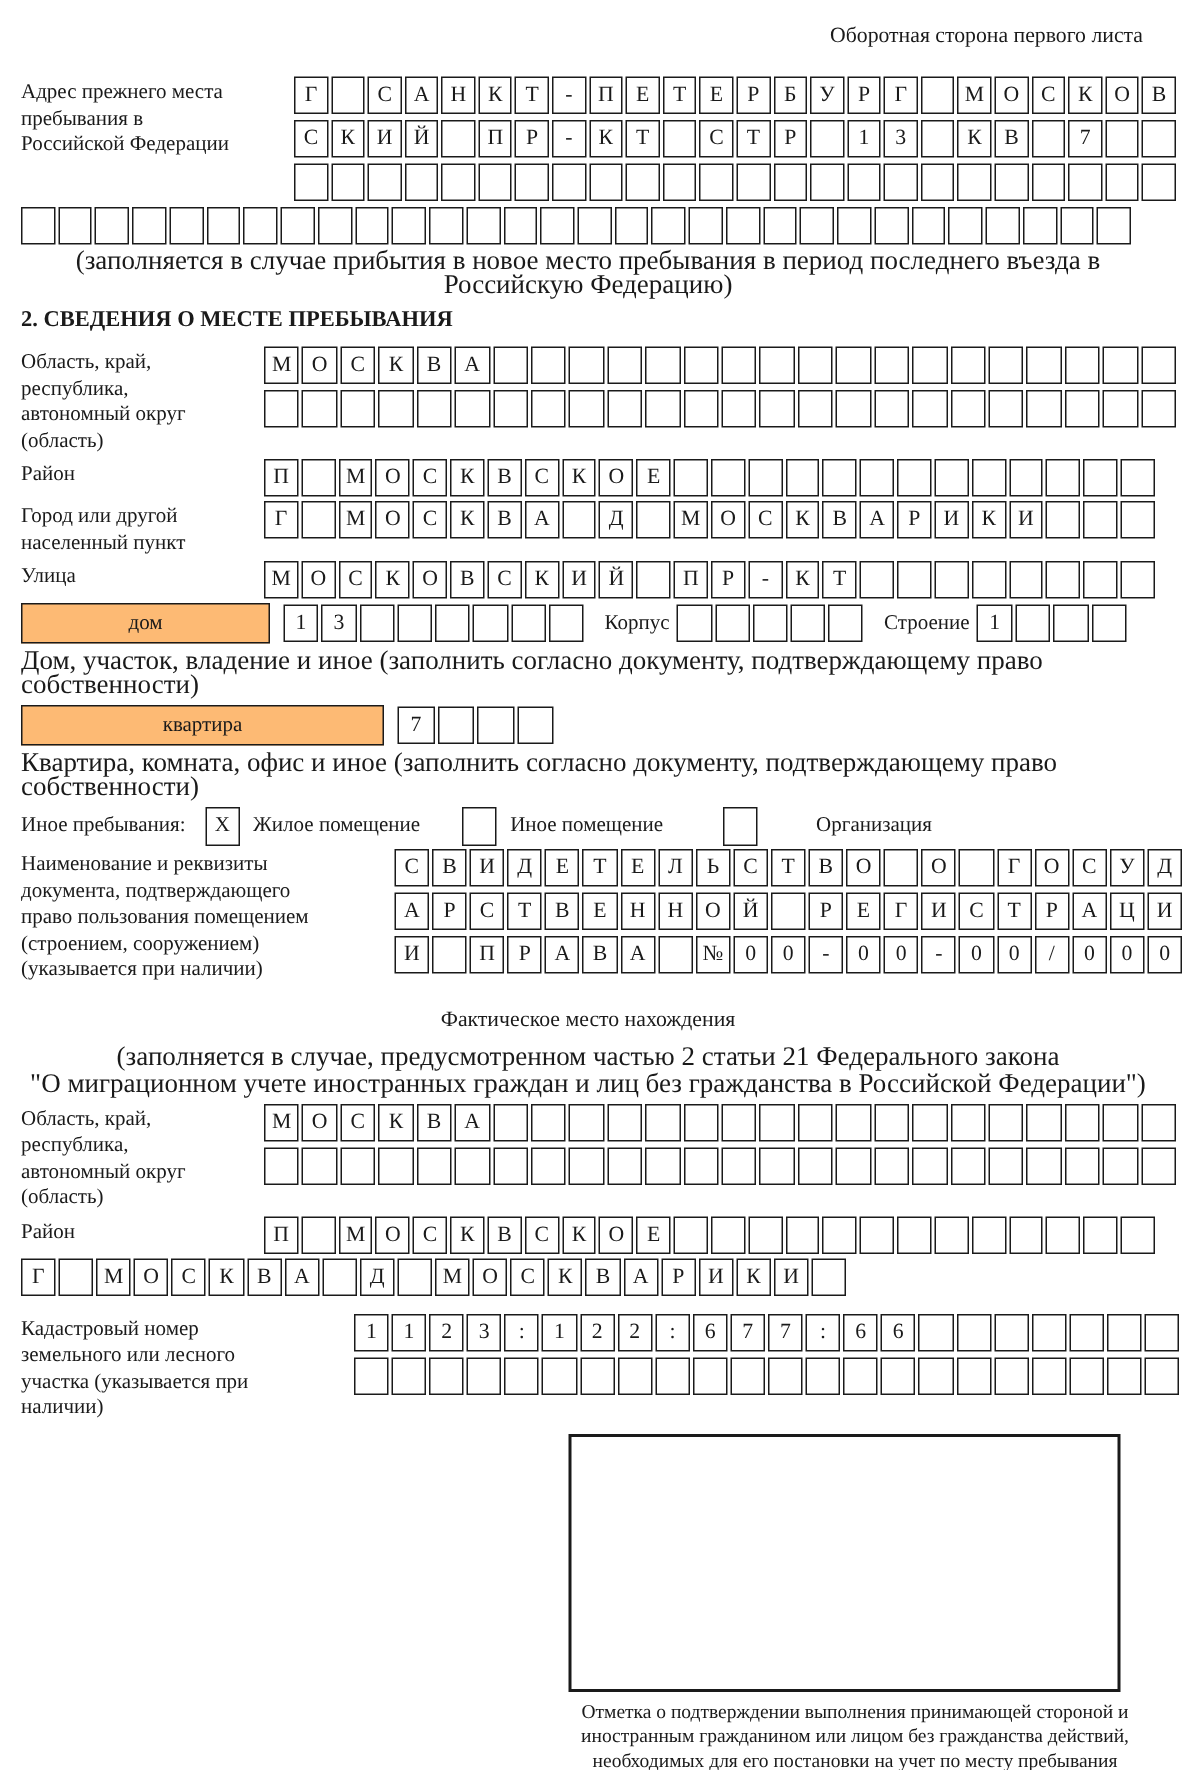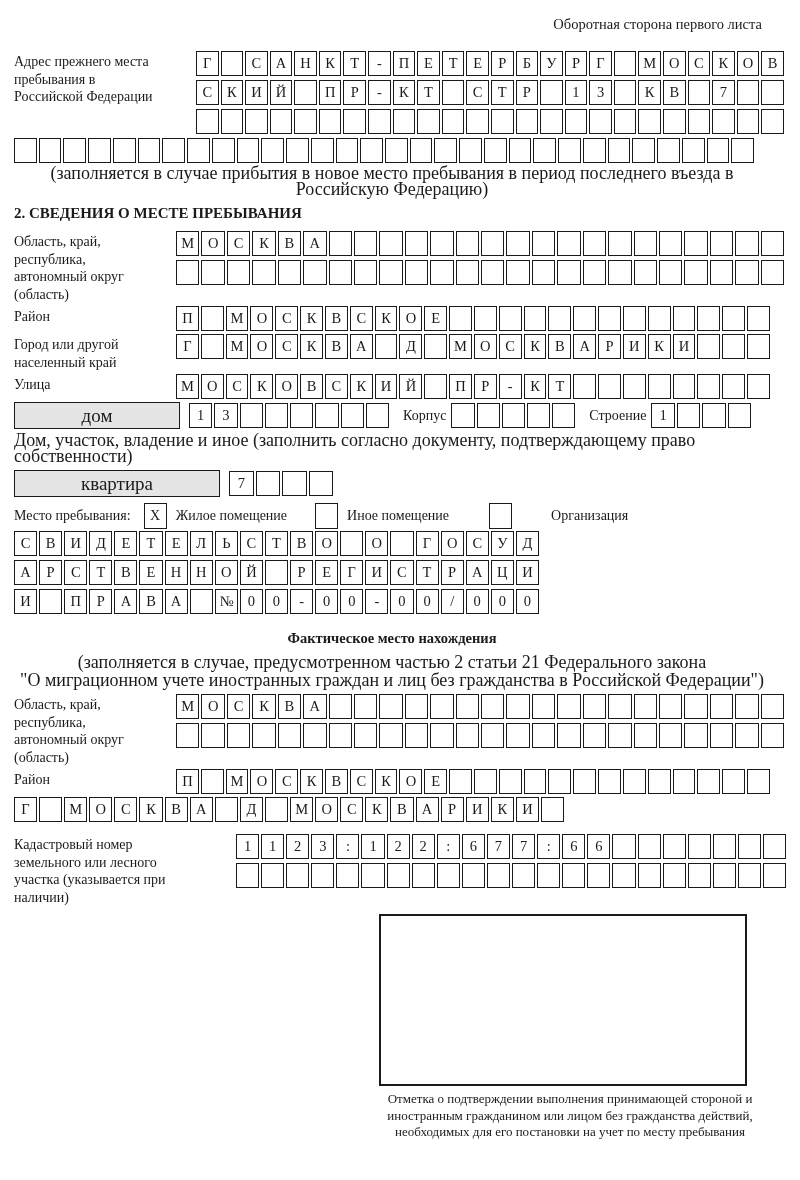--- a/index.html
+++ b/index.html
@@ -13,25 +13,25 @@
   .rows{display:flex;flex-direction:column;gap:4px;}
   .cellrow{display:flex;gap:2px;}
   .cell{flex:1 1 0;height:25px;border:1.6px solid #1a1a1a;box-sizing:border-box;
         display:flex;align-items:center;justify-content:center;
         font-size:14.5px;line-height:1;background:#fff;}
   .w-addr{width:588px}.w-full{width:740px}.w-s2{width:608px}.w-doc{width:525px}.w-s3{width:550px}
   .w8{width:200px}.w5{width:124px}.w4{width:100px}.wkv{width:104px}
   .note{font-size:18px;line-height:16px;margin:2px 0 6px 0;}
   .center{text-align:center;}
   .sec-title{font-weight:bold;font-size:15px;margin:8px 0 9px 0;}
-  .sub-title{text-align:center;font-weight:bold;font-size:14.5px;margin:16px 0 7px 0;}
+  .sub-title{text-align:center;font-weight:normal;font-size:14.5px;margin:16px 0 7px 0;}
   .houserow{display:flex;align-items:center;margin:3px 0 3px 0;}
   .widebox{height:27px;border:1.6px solid #1a1a1a;box-sizing:border-box;
-           display:flex;align-items:center;justify-content:center;font-size:19px;background:#e5e5e5;}
-  .hw-dom{width:166px}.hw-kv{width:206px}
+           display:flex;align-items:center;justify-content:center;font-size:14px;background:#fdba74;}
+  .hw-dom{width:166px}.hw-kv{width:242px}
   .inline-label{font-size:14px;margin:0 5px 0 14px;white-space:nowrap;}
   .gap10{margin-left:9px;}
   .checkrow{display:flex;align-items:center;margin:6px 0 2px 0;font-size:14px;}
   .checkbox{width:23px;height:26px;border:1.6px solid #1a1a1a;box-sizing:border-box;
             display:flex;align-items:center;justify-content:center;font-size:14px;
             margin:0 9px 0 13px;background:#fff;}
   .choice-label{white-space:nowrap;}
   .stay-note{font-size:12.6px;margin:3px 0 6px 0;width:470px;text-align:center;}
   .mt12{margin-top:12px;}
   .stamp-box{width:368px;height:172px;border:2px solid #1a1a1a;box-sizing:border-box;
@@ -247,21 +247,21 @@
         <div class="cell"></div>
         <div class="cell"></div>
         <div class="cell"></div>
         <div class="cell"></div>
         <div class="cell"></div>
         <div class="cell"></div>
       </div>
   </div>
 
   <div class="field">
-    <div class="flabel lw125">Город или другой населенный край</div>
+    <div class="flabel lw125">Город или другой населенный пункт</div>
     <div class="cellrow w-s2">
         <div class="cell">Г</div>
         <div class="cell"></div>
         <div class="cell">М</div>
         <div class="cell">О</div>
         <div class="cell">С</div>
         <div class="cell">К</div>
         <div class="cell">В</div>
         <div class="cell">А</div>
         <div class="cell"></div>
@@ -345,32 +345,34 @@
 
   <div class="houserow">
     <div class="widebox hw-kv">квартира</div>
     <div class="cellrow wkv gap10">
         <div class="cell">7</div>
         <div class="cell"></div>
         <div class="cell"></div>
         <div class="cell"></div>
       </div>
   </div>
+  <div class="note">Квартира, комната, офис и иное (заполнить согласно документу, подтверждающему право собственности)</div>
 
   <div class="checkrow">
-    <span>Место пребывания:</span>
+    <span>Иное пребывания:</span>
     <span class="checkbox">X</span>
     <span class="choice-label">Жилое помещение</span>
     <span class="checkbox" style="margin-left:28px;"></span>
     <span class="choice-label">Иное помещение</span>
     <span class="checkbox" style="margin-left:40px;"></span>
     <span class="choice-label" style="margin-left:30px;">Организация</span>
   </div>
 
   <div class="field">
+    <div class="flabel lw210">Наименование и реквизиты документа, подтверждающего право пользования помещением (строением, сооружением) (указывается при наличии)</div>
     <div class="rows">
       <div class="cellrow w-doc">
           <div class="cell">С</div>
           <div class="cell">В</div>
           <div class="cell">И</div>
           <div class="cell">Д</div>
           <div class="cell">Е</div>
           <div class="cell">Т</div>
           <div class="cell">Е</div>
           <div class="cell">Л</div>

